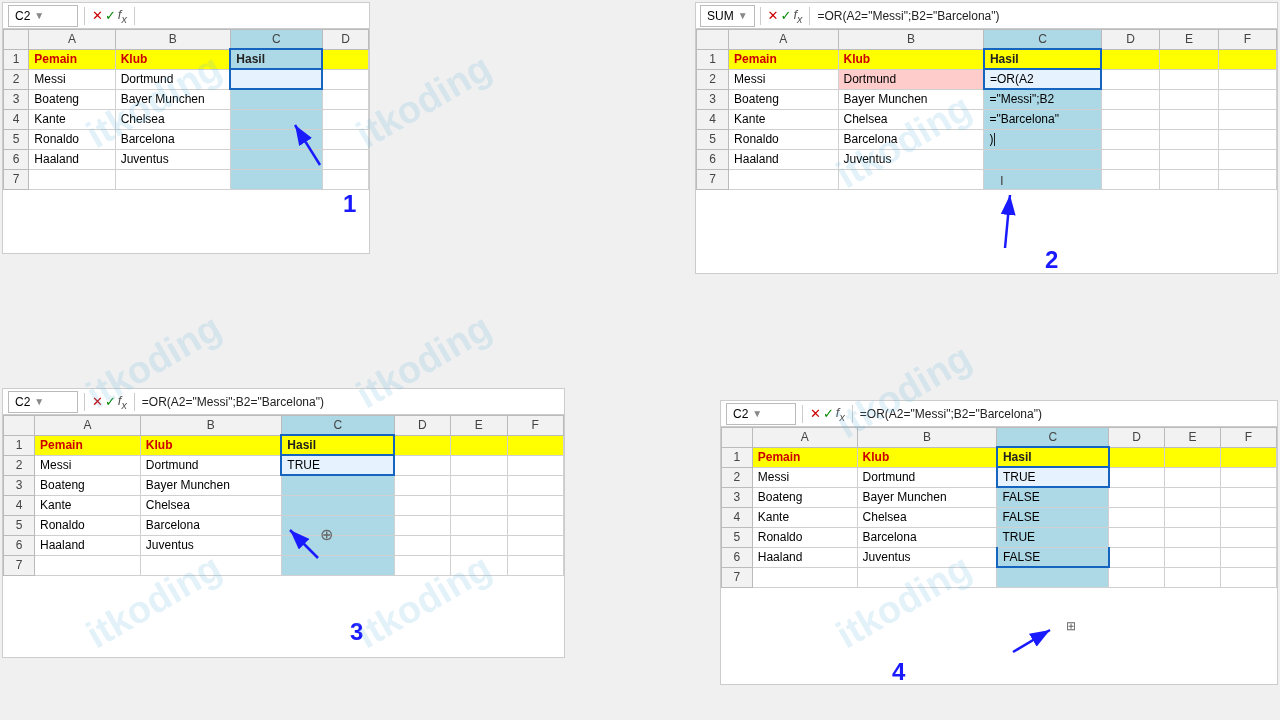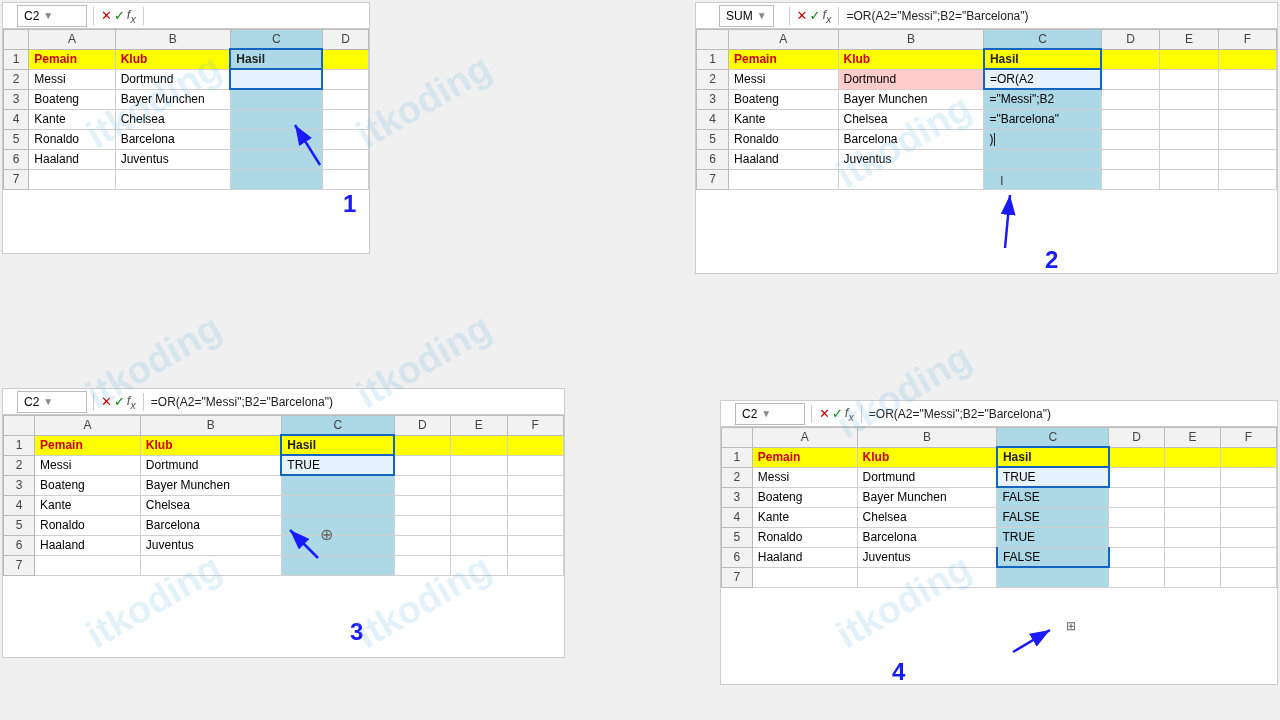--- a/index.html
+++ b/index.html
@@ -90,21 +90,21 @@
       margin-left: 38px;
     }
 
     
     .formula-bar {
       display: flex;
       align-items: center;
       background: white;
       border-bottom: 1px solid #ccc;
       height: 26px;
-      padding: 11px;
+      padding: 2px;
     }
     .cell-ref-box {
       border: 1px solid #bbb;
       padding: 2px 6px;
       font-size: 12px;
       min-width: 70px;
       height: 22px;
       display: flex;
       align-items: center;
       margin: 2px 3px;
@@ -175,21 +175,21 @@
     
     .sum-box {
       border: 1px solid #bbb;
       background: white;
       padding: 2px 6px;
       font-size: 12px;
       min-width: 50px;
       height: 22px;
       display: flex;
       align-items: center;
-      margin: 2px 12px;
+      margin: 2px 2px;
       justify-content: center;
     }
 
     
     .cursor-blink {
       display: inline-block;
       width: 1px;
       height: 13px;
       background: #222;
       vertical-align: middle;

